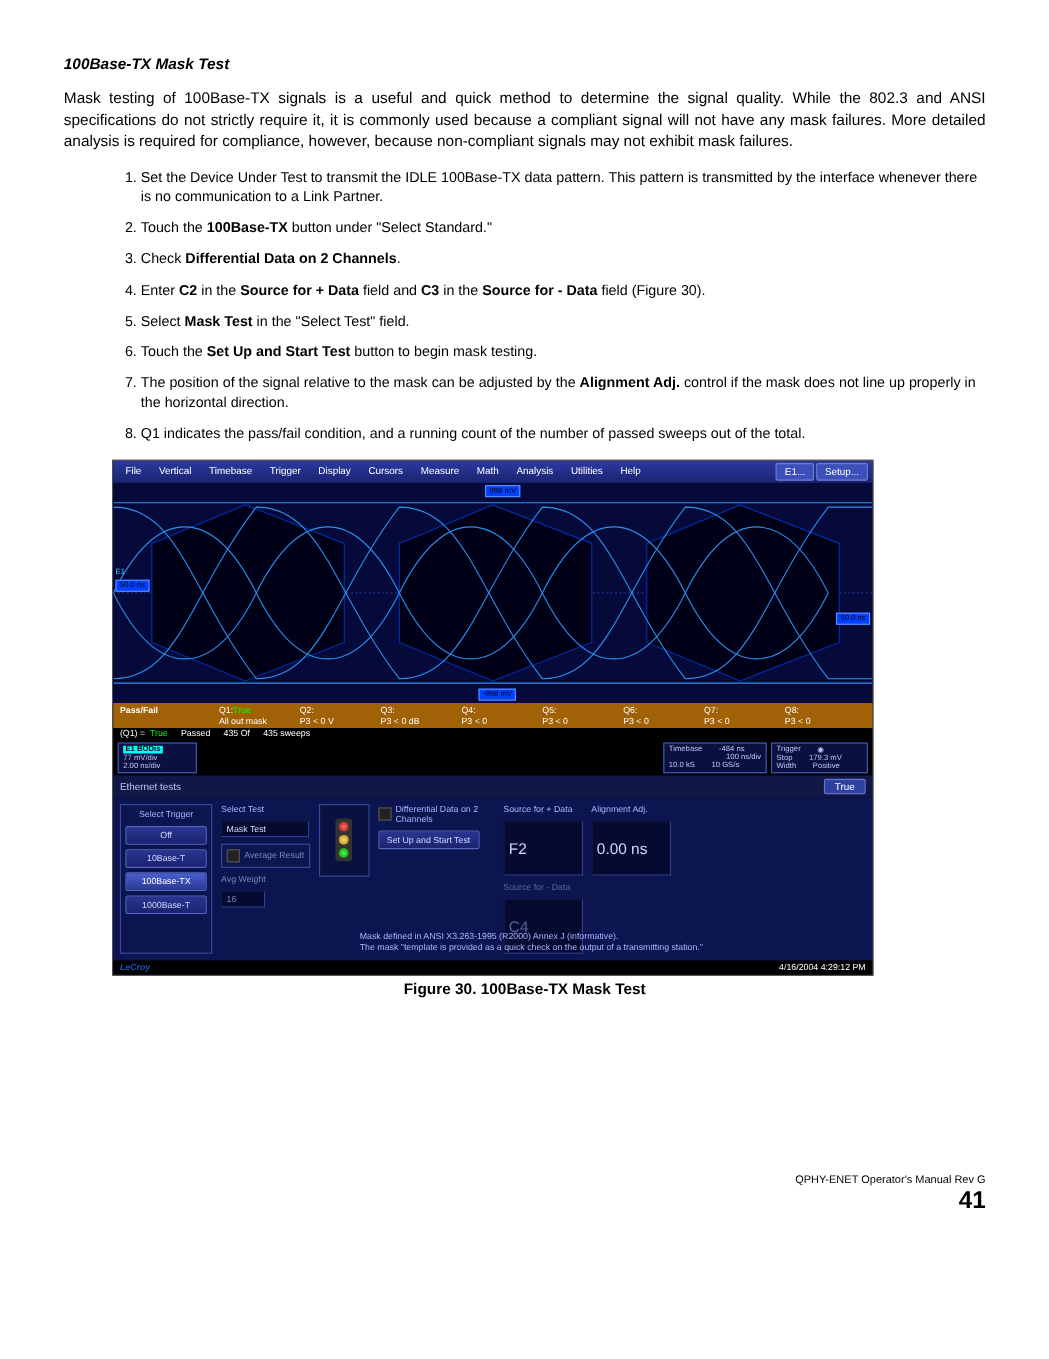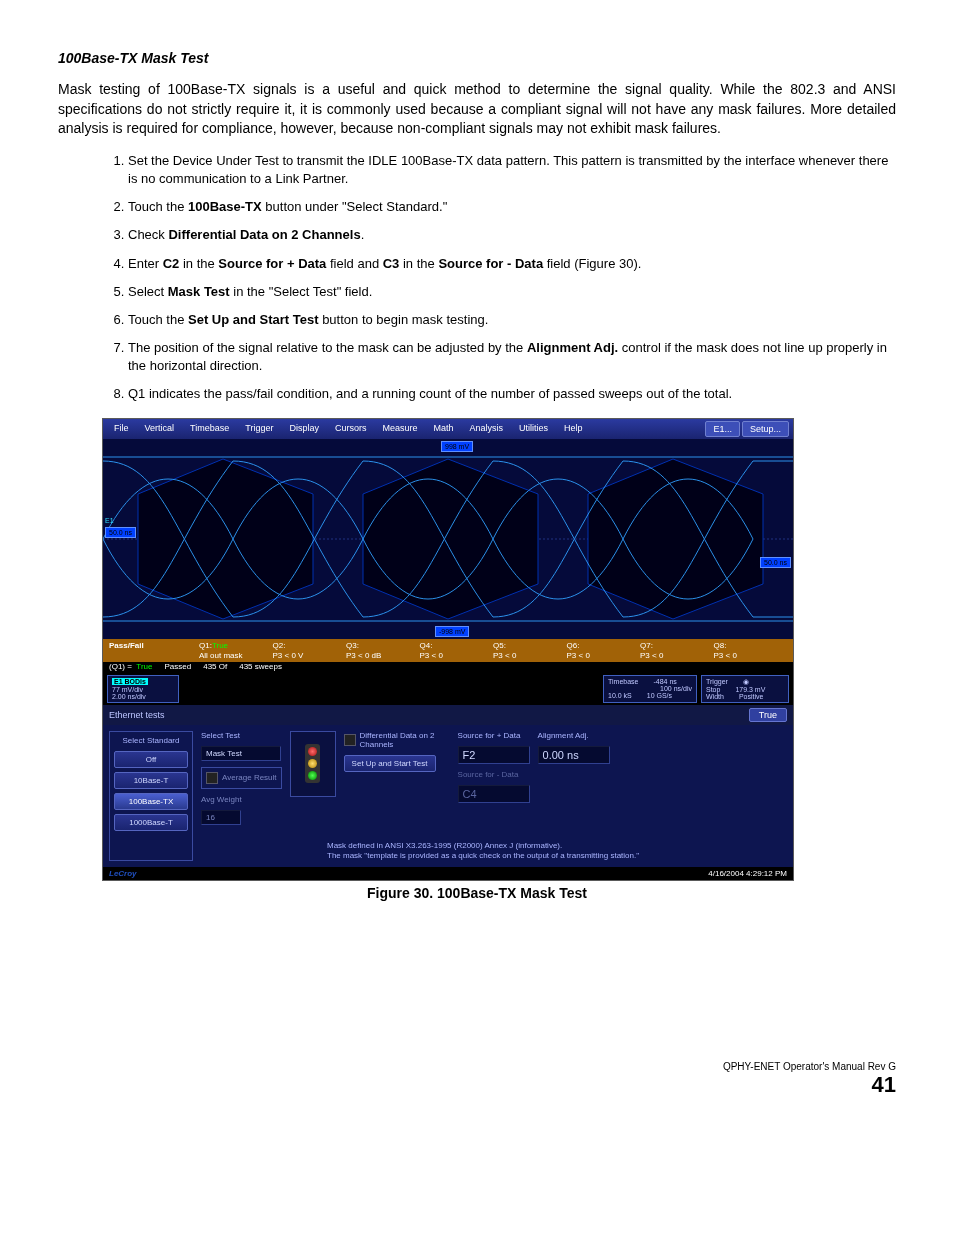--- a/index.html
+++ b/index.html
@@ -267,23 +267,23 @@
   .col4 {
     display: flex;
     flex-direction: column;
     gap: 6px;
   }
   .diff-row { display: flex; align-items: center; gap: 4px; font-size: 8px; color: #aab5ff; }
   .src-label { font-size: 8px; color: #aab5ff; }
   .src-box {
     background: #050a30;
     border: 1px inset #304090;
-    padding: 2px 4px;
+    padding: 16px 4px;
     width: 62px;
-    font-size: 11px;
+    font-size: 14px;
     color: #d0d8ff;
   }
   .src-box.disabled { color: #5a65a0; }
   .mask-note {
     position: absolute;
     left: 224px; bottom: 6px;
     font-size: 8px;
     color: #aab5ff;
     line-height: 1.2;
   }
@@ -440,21 +440,21 @@
       </div>
 
       <div class="panel-top">
         <span>Ethernet tests</span>
         <span class="close-btn">True</span>
       </div>
 
       <div class="panel-body">
 
         <div class="sel-std">
-          <div class="sel-std-title">Select Standard</div>
+          <div class="sel-std-title">Select Trigger</div>
           <div class="std-btn">Off</div>
           <div class="std-btn">10Base-T</div>
           <div class="std-btn active">100Base-TX</div>
           <div class="std-btn">1000Base-T</div>
         </div>
 
         <div class="col2">
           <div class="sel-test">Select Test</div>
           <div class="sel-test-box">Mask Test</div>
           <div class="avg-box">

